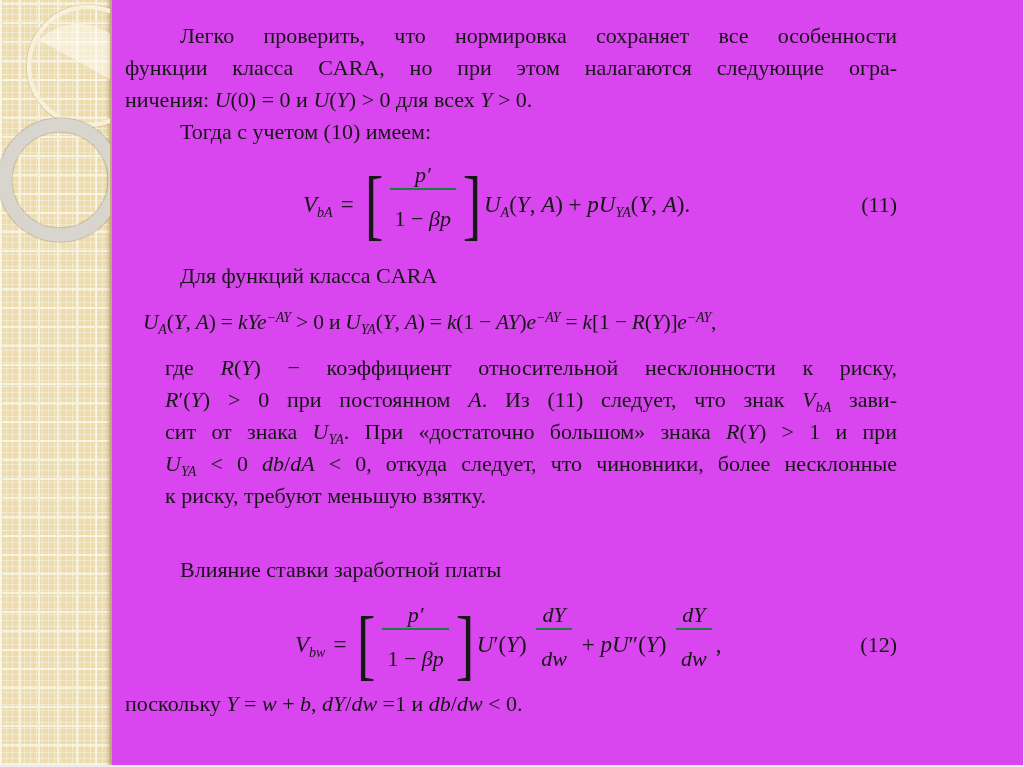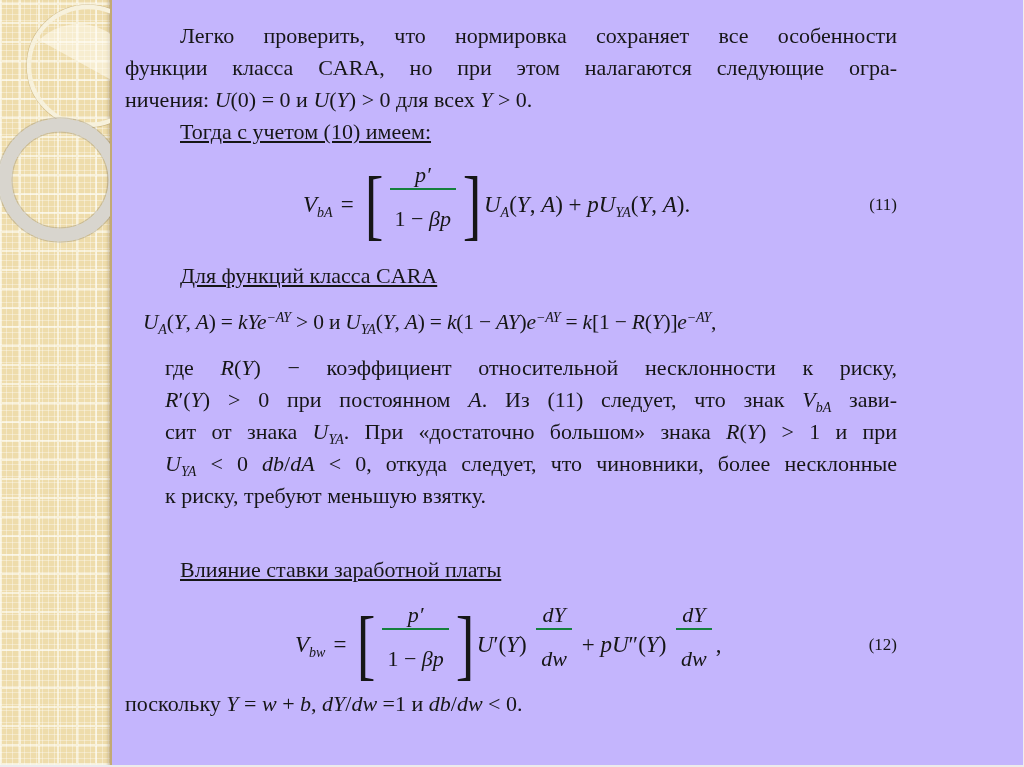--- a/index.html
+++ b/index.html
@@ -2,21 +2,21 @@
 <html><head>
 <meta charset="utf-8">
 <style>
   html,body{margin:0;padding:0;}
   body{
     width:1024px;height:767px;position:relative;overflow:hidden;
     background:#fdfdfd;
     font-family:"Liberation Serif","DejaVu Serif",serif;
   }
   .slide{
-    position:absolute;inset:0;background:#c4b5fd;
+    position:absolute;inset:0;background:#d946ef;
     border-right:1px solid #efefef;border-bottom:2px solid #ececec;
   }
   
   .strip{
     position:absolute;left:0;top:0;bottom:0;width:110px;overflow:hidden;
     background-color:#eedcab;
     background-image:
       repeating-linear-gradient(0deg, rgba(255,255,255,0.35) 0 1px, rgba(0,0,0,0) 1px 6px),
       repeating-linear-gradient(90deg, rgba(255,255,255,0.35) 0 1px, rgba(0,0,0,0) 1px 6px),
       repeating-linear-gradient(0deg, #f8f1da 0 2px, rgba(0,0,0,0) 2px 19px),
@@ -29,26 +29,26 @@
   .main{
     position:absolute;left:125px;top:0;width:772px;padding-top:20px;
     font-size:22px;line-height:32px;color:#161616;
   }
   .it{font-style:italic;}
   sub{font-size:14px;line-height:0;vertical-align:-5px;}
   sup{font-size:14px;line-height:0;vertical-align:7px;}
   .tline{text-align:justify;text-align-last:justify;}
   .tline.tlast{text-align-last:left;}
   .tline.tfirst{text-indent:55px;}
-  .ind{text-indent:55px;text-decoration:underline;}
+  .ind{text-indent:55px;}
   .pre span,.pre sub,.pre sup{white-space:pre;}
   .eq-inline{margin-top:14px;margin-left:18px;white-space:pre;font-size:21.5px;letter-spacing:-0.2px;}
   
   .eq-row{display:flex;align-items:center;font-size:23px;}
-  .eq-row .eq-num{margin-left:auto;font-size:17px;}
+  .eq-row .eq-num{margin-left:auto;font-size:22px;}
   .eq-group{display:flex;align-items:center;}
   .eq11 .eq-group{margin-left:178px;}
   .eq12 .eq-group{margin-left:170px;}
   .eq-op{margin:0 8px;}
   .brk{display:inline-block;font-size:78px;line-height:0.95;font-weight:400;
        transform:scaleX(0.72);margin:0 -1px;}
   .frac{display:inline-flex;flex-direction:column;align-items:center;
         font-size:22px;line-height:26px;margin:0 4px;}
   .frac .den{border-top:2px solid #15803d;padding:16px 5px;}
   .frac .num{padding:0 5px;}

